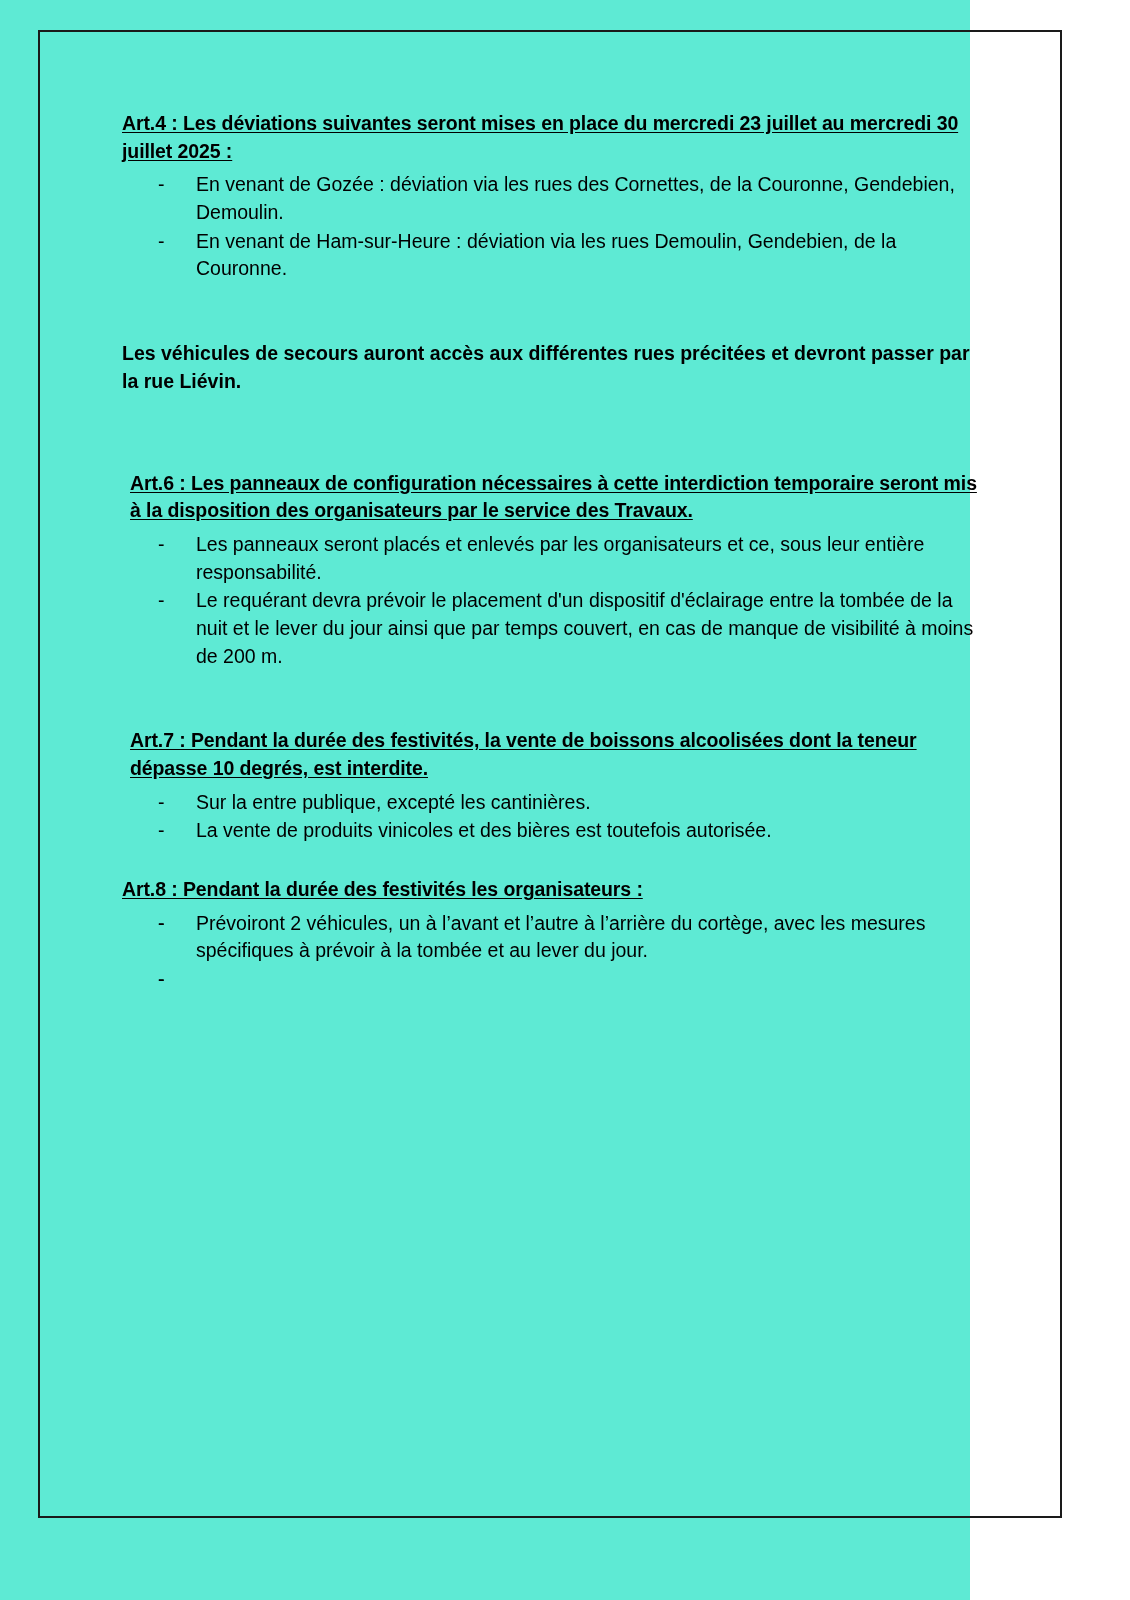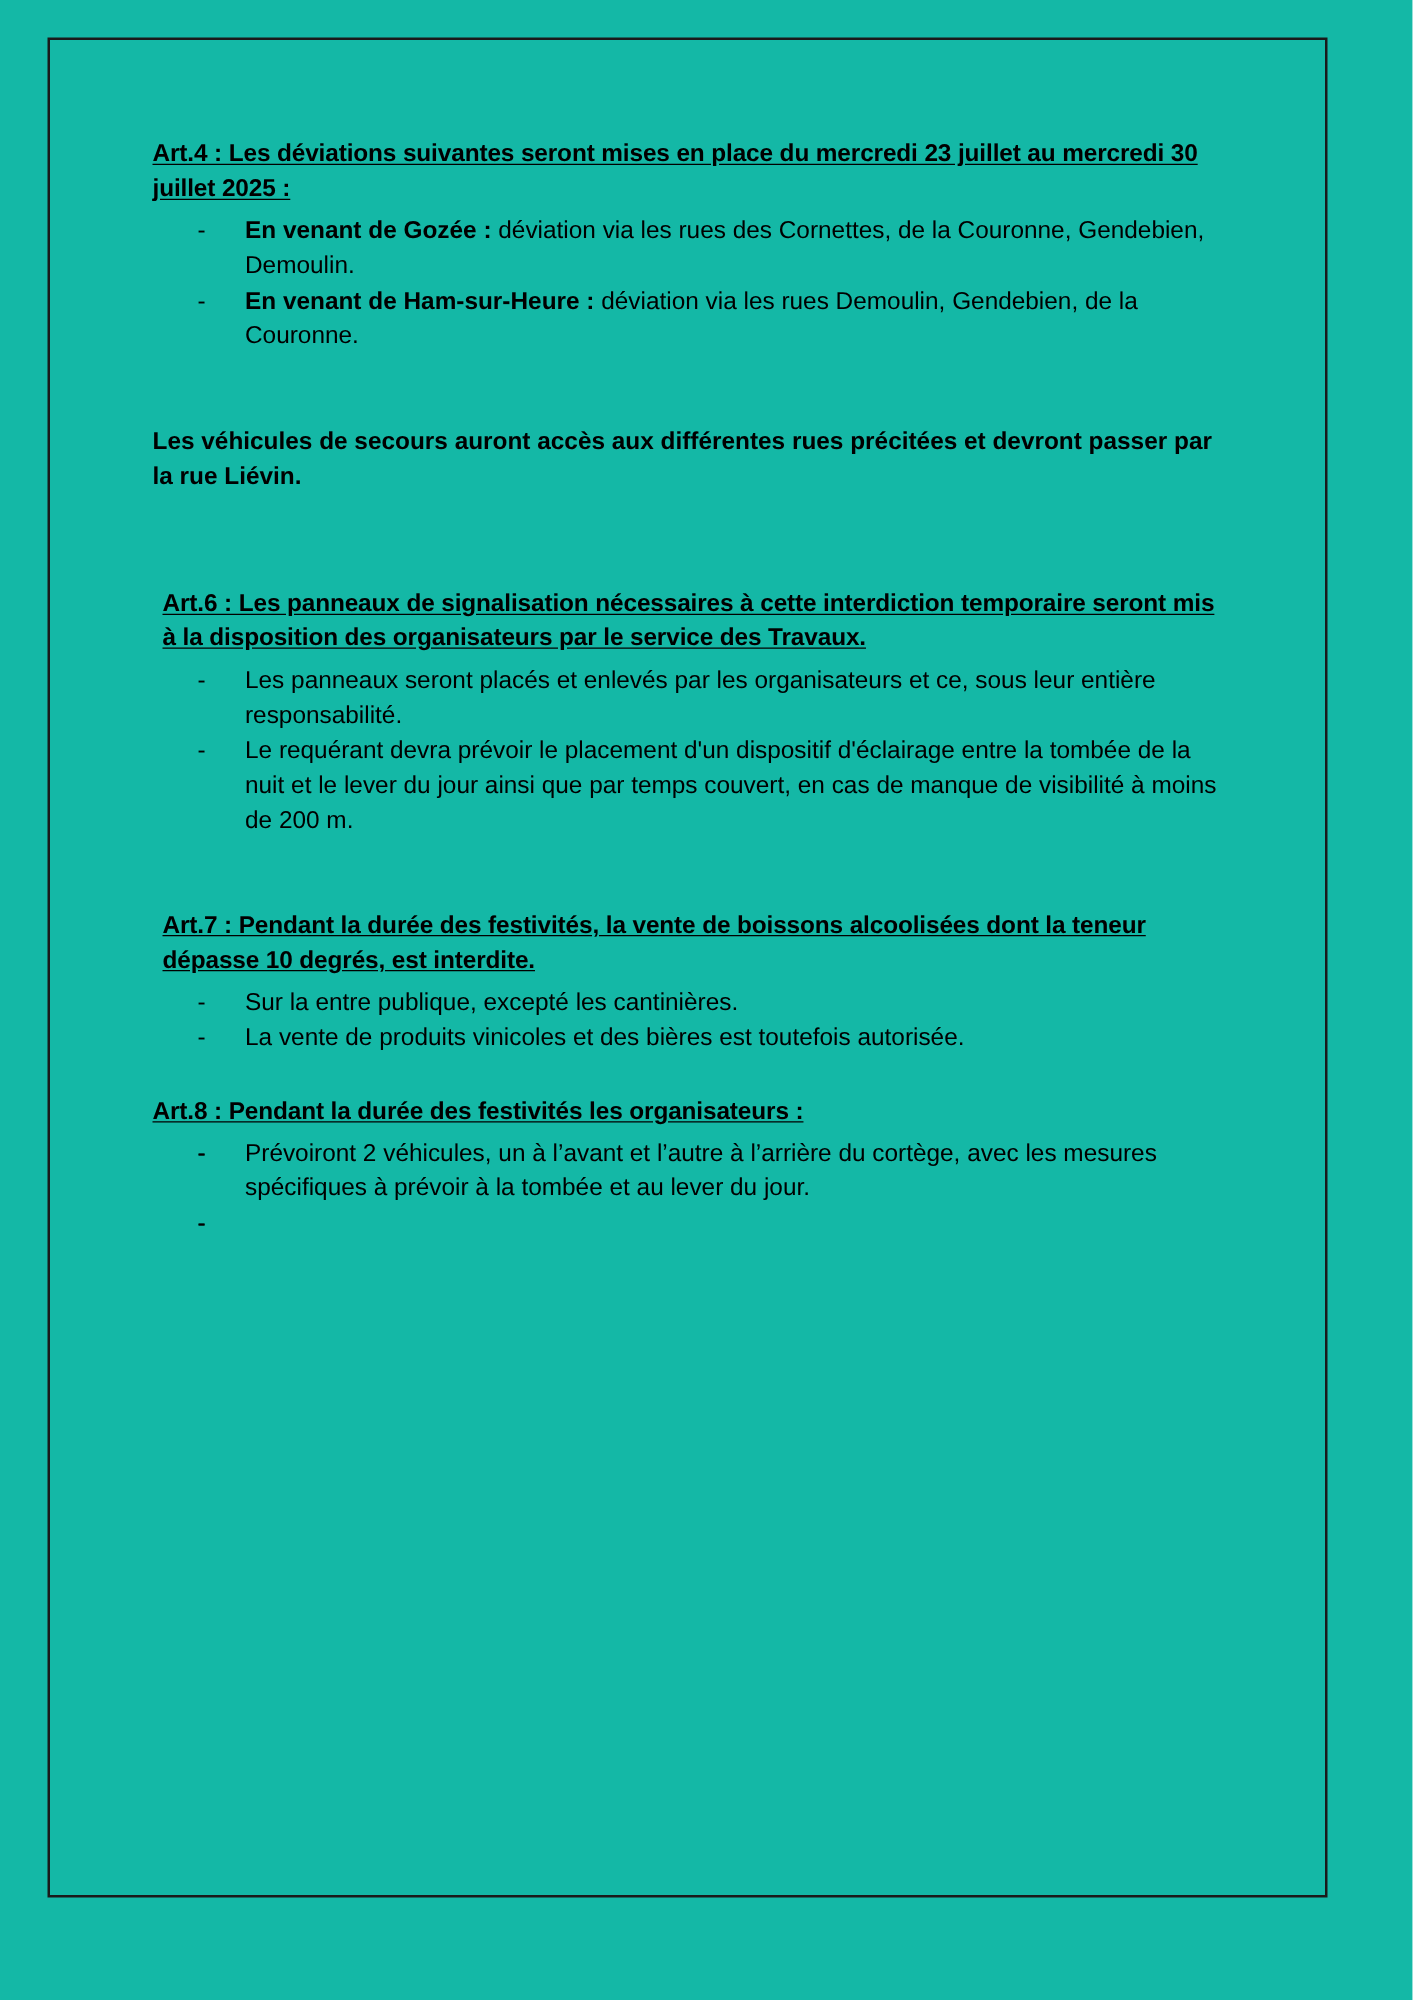--- a/index.html
+++ b/index.html
@@ -9,23 +9,23 @@
   }
   body {
     width: 1130px;
     height: 1600px;
     font-family: "Liberation Sans", sans-serif;
     color: #000000;
     -webkit-font-smoothing: antialiased;
   }
   .page {
     position: relative;
-    width: 1130px;
+    width: 970px;
     height: 1600px;
-    background: #14b8a6;
+    background: #5eead4;
     box-sizing: border-box;
   }
   .page-frame {
     position: absolute;
     left: 38px;
     top: 30px;
     width: 1024px;
     height: 1488px;
     border: 2px solid #1a1a1a;
     box-sizing: border-box;
@@ -65,21 +65,21 @@
     padding-left: 38px;
     margin-bottom: 1px;
   }
   ul.dash-list li .dash {
     position: absolute;
     left: 0;
     top: 0;
     font-size: 19.5px;
   }
   .lead {
-    font-weight: bold;
+    font-weight: normal;
   }
   .gap-md { height: 30px; }
   .gap-lg { height: 44px; }
   .gap-xl { height: 56px; }
 </style>
 </head>
 <body>
 
 <div class="page">
   <div class="page-frame"></div>
@@ -101,21 +101,21 @@
 
     <div class="gap-xl"></div>
 
     <p class="para bold-block">Les véhicules de secours auront accès aux différentes rues précitées et devront passer par la rue Liévin.</p>
 
     <div class="gap-md"></div>
 
 
     <div class="gap-lg"></div>
 
-    <p class="para heading indent-heading">Art.6 : Les panneaux de signalisation nécessaires à cette interdiction temporaire seront mis à la disposition des organisateurs par le service des Travaux.</p>
+    <p class="para heading indent-heading">Art.6 : Les panneaux de configuration nécessaires à cette interdiction temporaire seront mis à la disposition des organisateurs par le service des Travaux.</p>
 
     <ul class="dash-list">
       <li>
         <span class="dash">-</span>
         <span>Les panneaux seront placés et enlevés par les organisateurs et ce, sous leur entière responsabilité.</span>
       </li>
       <li>
         <span class="dash">-</span>
         <span>Le requérant devra prévoir le placement d'un dispositif d'éclairage entre la tombée de la nuit et le lever du jour ainsi que par temps couvert, en cas de manque de visibilité à moins de 200 m.</span>
       </li>

